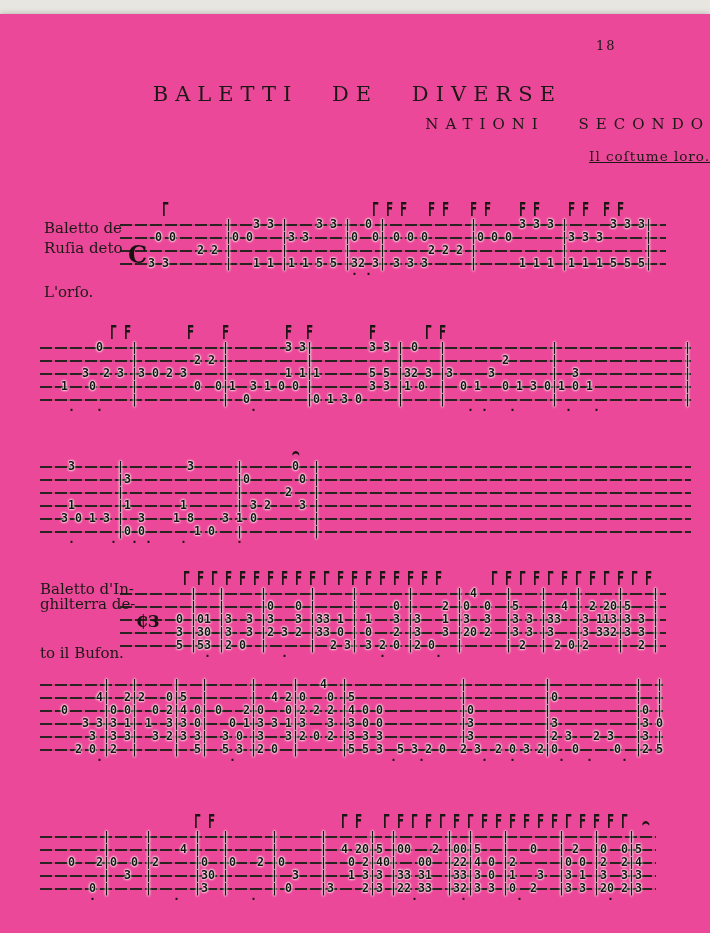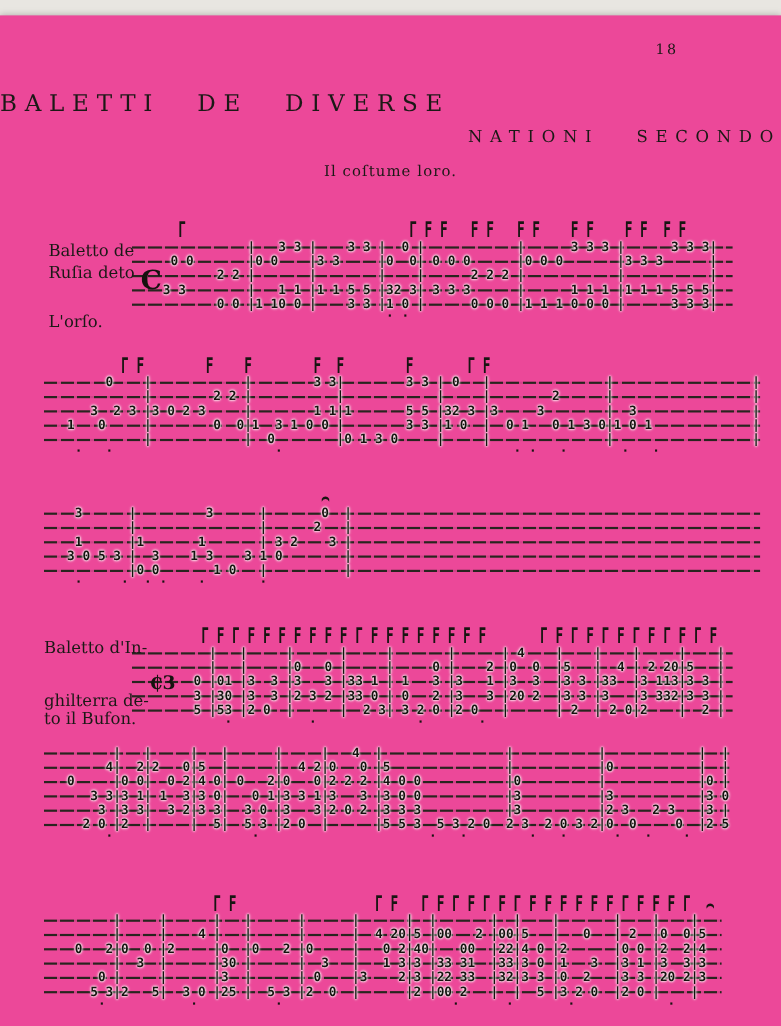--- a/index.html
+++ b/index.html
@@ -3,26 +3,26 @@
 <meta charset="utf-8">
 <style>
   html,body{margin:0;padding:0;background:#e8e6e1;}
   .page{
     position:relative;width:710px;height:933px;margin:14px auto;
     background:#ec4899;color:#1b1916;overflow:hidden;
     font-family:"DejaVu Serif","Liberation Serif",serif;
     box-shadow:0 0 6px rgba(0,0,0,.25);
   }
   .pageno{position:absolute;left:596px;top:24px;font-size:13px;letter-spacing:2px;}
-  .title1{position:absolute;left:0;top:68px;width:562px;text-align:left;
+  .title1{position:absolute;left:0;top:68px;width:562px;text-align:right;
     font-size:21px;letter-spacing:7px;word-spacing:20px;white-space:nowrap;}
   .title2{position:absolute;left:0;top:101px;width:710px;text-align:right;
     font-size:15px;letter-spacing:7px;word-spacing:22px;white-space:nowrap;}
-  .subtitle{position:absolute;left:0;top:134px;width:710px;text-align:center;
-    font-size:13.5px;letter-spacing:1px;}
+  .subtitle{position:absolute;left:0;top:134px;width:710px;text-align:right;
+    font-size:13.5px;letter-spacing:1px;text-decoration:underline;}
   .system{position:absolute;}
   .flagrow{position:relative;height:26px;}
   .flagrow pre{
     position:absolute;bottom:-3px;left:0;margin:0;
     font:700 11.63px/14px "DejaVu Sans Mono","Liberation Mono",monospace;
     transform:scaleY(1.7);transform-origin:bottom left;color:#181512;
   }
   .tabline{position:relative;height:13px;}
   .tabline::before{
     content:"";position:absolute;left:0;right:0;top:6px;height:1.5px;
@@ -57,23 +57,20 @@
         </div>
         <div class="tabline">
           <pre>     0 0       |0 0    |3 3     |0  0| 0 0 0      |0 0 0       |3 3 3      |  </pre>
         </div>
         <div class="tabline">
           <pre>           2 2 |       |        |    |      2 2 2 |            |           |  </pre>
         </div>
         <div class="tabline">
           <pre>    3 3        |   1 1 |1 1 5 5 |32 3| 3 3 3      |      1 1 1 |1 1 1 5 5 5|  </pre>
         </div>
-        <div class="tabline">
-          <pre>           0 0 |1 10 0 |    3 3 |1 0 |      0 0 0 |1 1 1 0 0 0 |      3 3 3|  </pre>
-        </div>
         <div class="belowrow">
           <pre>                                 · ·                                          </pre>
         </div>
         <span class="sign" style="left: 8px; top: 48px; font-size: 24px;">C</span>
         <span class="syslabel" style="left: -76px; top: 27px;">Baletto de</span>
         <span class="syslabel" style="left: -76px; top: 47px;">Ruſia deto</span>
         <span class="syslabel" style="left: -76px; top: 91px;">L'orſo.</span>
       </div>
       <div class="system" style="left: 40px; top: 301px; width: 651px;">
         <div class="flagrow">
@@ -99,27 +96,30 @@
         </div>
       </div>
       <div class="system" style="left: 40px; top: 420px; width: 651px;">
         <div class="flagrow">
           <pre>                                    ⌢                                                        </pre>
         </div>
         <div class="tabline">
           <pre>    3      |         3      |       0  |                                                     </pre>
         </div>
         <div class="tabline">
+          <pre>           |3               |0       0 |                                                     </pre>
+        </div>
+        <div class="tabline">
           <pre>           |                |      2   |                                                     </pre>
         </div>
         <div class="tabline">
           <pre>    1      |1       1       | 3 2    3 |                                                     </pre>
         </div>
         <div class="tabline">
-          <pre>   3 0 5 3 |  3    1 3    3 1 0        |                                                     </pre>
+          <pre>   3 0 1 3 |  3    1 8    3 1 0        |                                                     </pre>
         </div>
         <div class="tabline">
           <pre>           |0 0       1 0   |          |                                                     </pre>
         </div>
         <div class="belowrow">
           <pre>    ·     ·  · ·    ·       ·                                                                </pre>
         </div>
       </div>
       <div class="system" style="left: 120px; top: 547px; width: 546px;">
         <div class="flagrow">
@@ -138,21 +138,21 @@
           <pre>        3 |30 |3  3 |2 3 2 |33 0 | 0   2 |3   3 |20 2  |3 3 |3   |3 332|3 3 | </pre>
         </div>
         <div class="tabline">
           <pre>        5 |53 |2 0  |      |  2 3| 3 2 0 |2 0   |      | 2  | 2 0|2    |  2 | </pre>
         </div>
         <div class="belowrow">
           <pre>            ·          ·             ·       ·                                </pre>
         </div>
         <span class="sign" style="left: 16px; top: 50px; font-size: 17px;">₵3</span>
         <span class="syslabel" style="left: -80px; top: 19px;">Baletto d'In-</span>
-        <span class="syslabel" style="left: -80px; top: 67px;">ghilterra de-</span>
+        <span class="syslabel" style="left: -80px; top: 34px;">ghilterra de-</span>
         <span class="syslabel" style="left: -80px; top: 83px;">to il Bufon.</span>
       </div>
       <div class="system" style="left: 40px; top: 664px; width: 623px;">
         <div class="tabline">
           <pre>         |   |     |   |      |     |   4  |                |           |            |  |</pre>
         </div>
         <div class="tabline">
           <pre>        4|  2|2   0|5  |      |  4 2|0   0 |5               |           |0           |  |</pre>
         </div>
         <div class="tabline">
@@ -182,22 +182,19 @@
           <pre>         |     |    4 |   |      |      |  4 20|5 |00   2 |00|5   |   0   | 2  |0  0|5  </pre>
         </div>
         <div class="tabline">
           <pre>    0   2|0  0 |2     |0  |0   2 |0     |   0 2|40|   00  |22|4 0 |2      |0 0 |2  2|4  </pre>
         </div>
         <div class="tabline">
           <pre>         |  3  |      |30 |      |  3   |   1 3|3 |33 31  |33|3 0 |1   3  |3 1 |3  3|3  </pre>
         </div>
         <div class="tabline">
           <pre>       0 |     |      |3  |      | 0    |3    2|3 |22 33  |32|3 3 |0  2   |3 3 |20 2|3  </pre>
-        </div>
-        <div class="tabline">
-          <pre>      5 3|2   5|  3 0 |25 |  5 3 |2  0  |      |2 |00 2   |  |  5 |3 2 0  |2 0 |    |   </pre>
         </div>
         <div class="belowrow">
           <pre>       ·           ·          ·                      ·      ·       ·            ·      </pre>
         </div>
       </div>
     </div>
 </div>
 
 </body></html>

